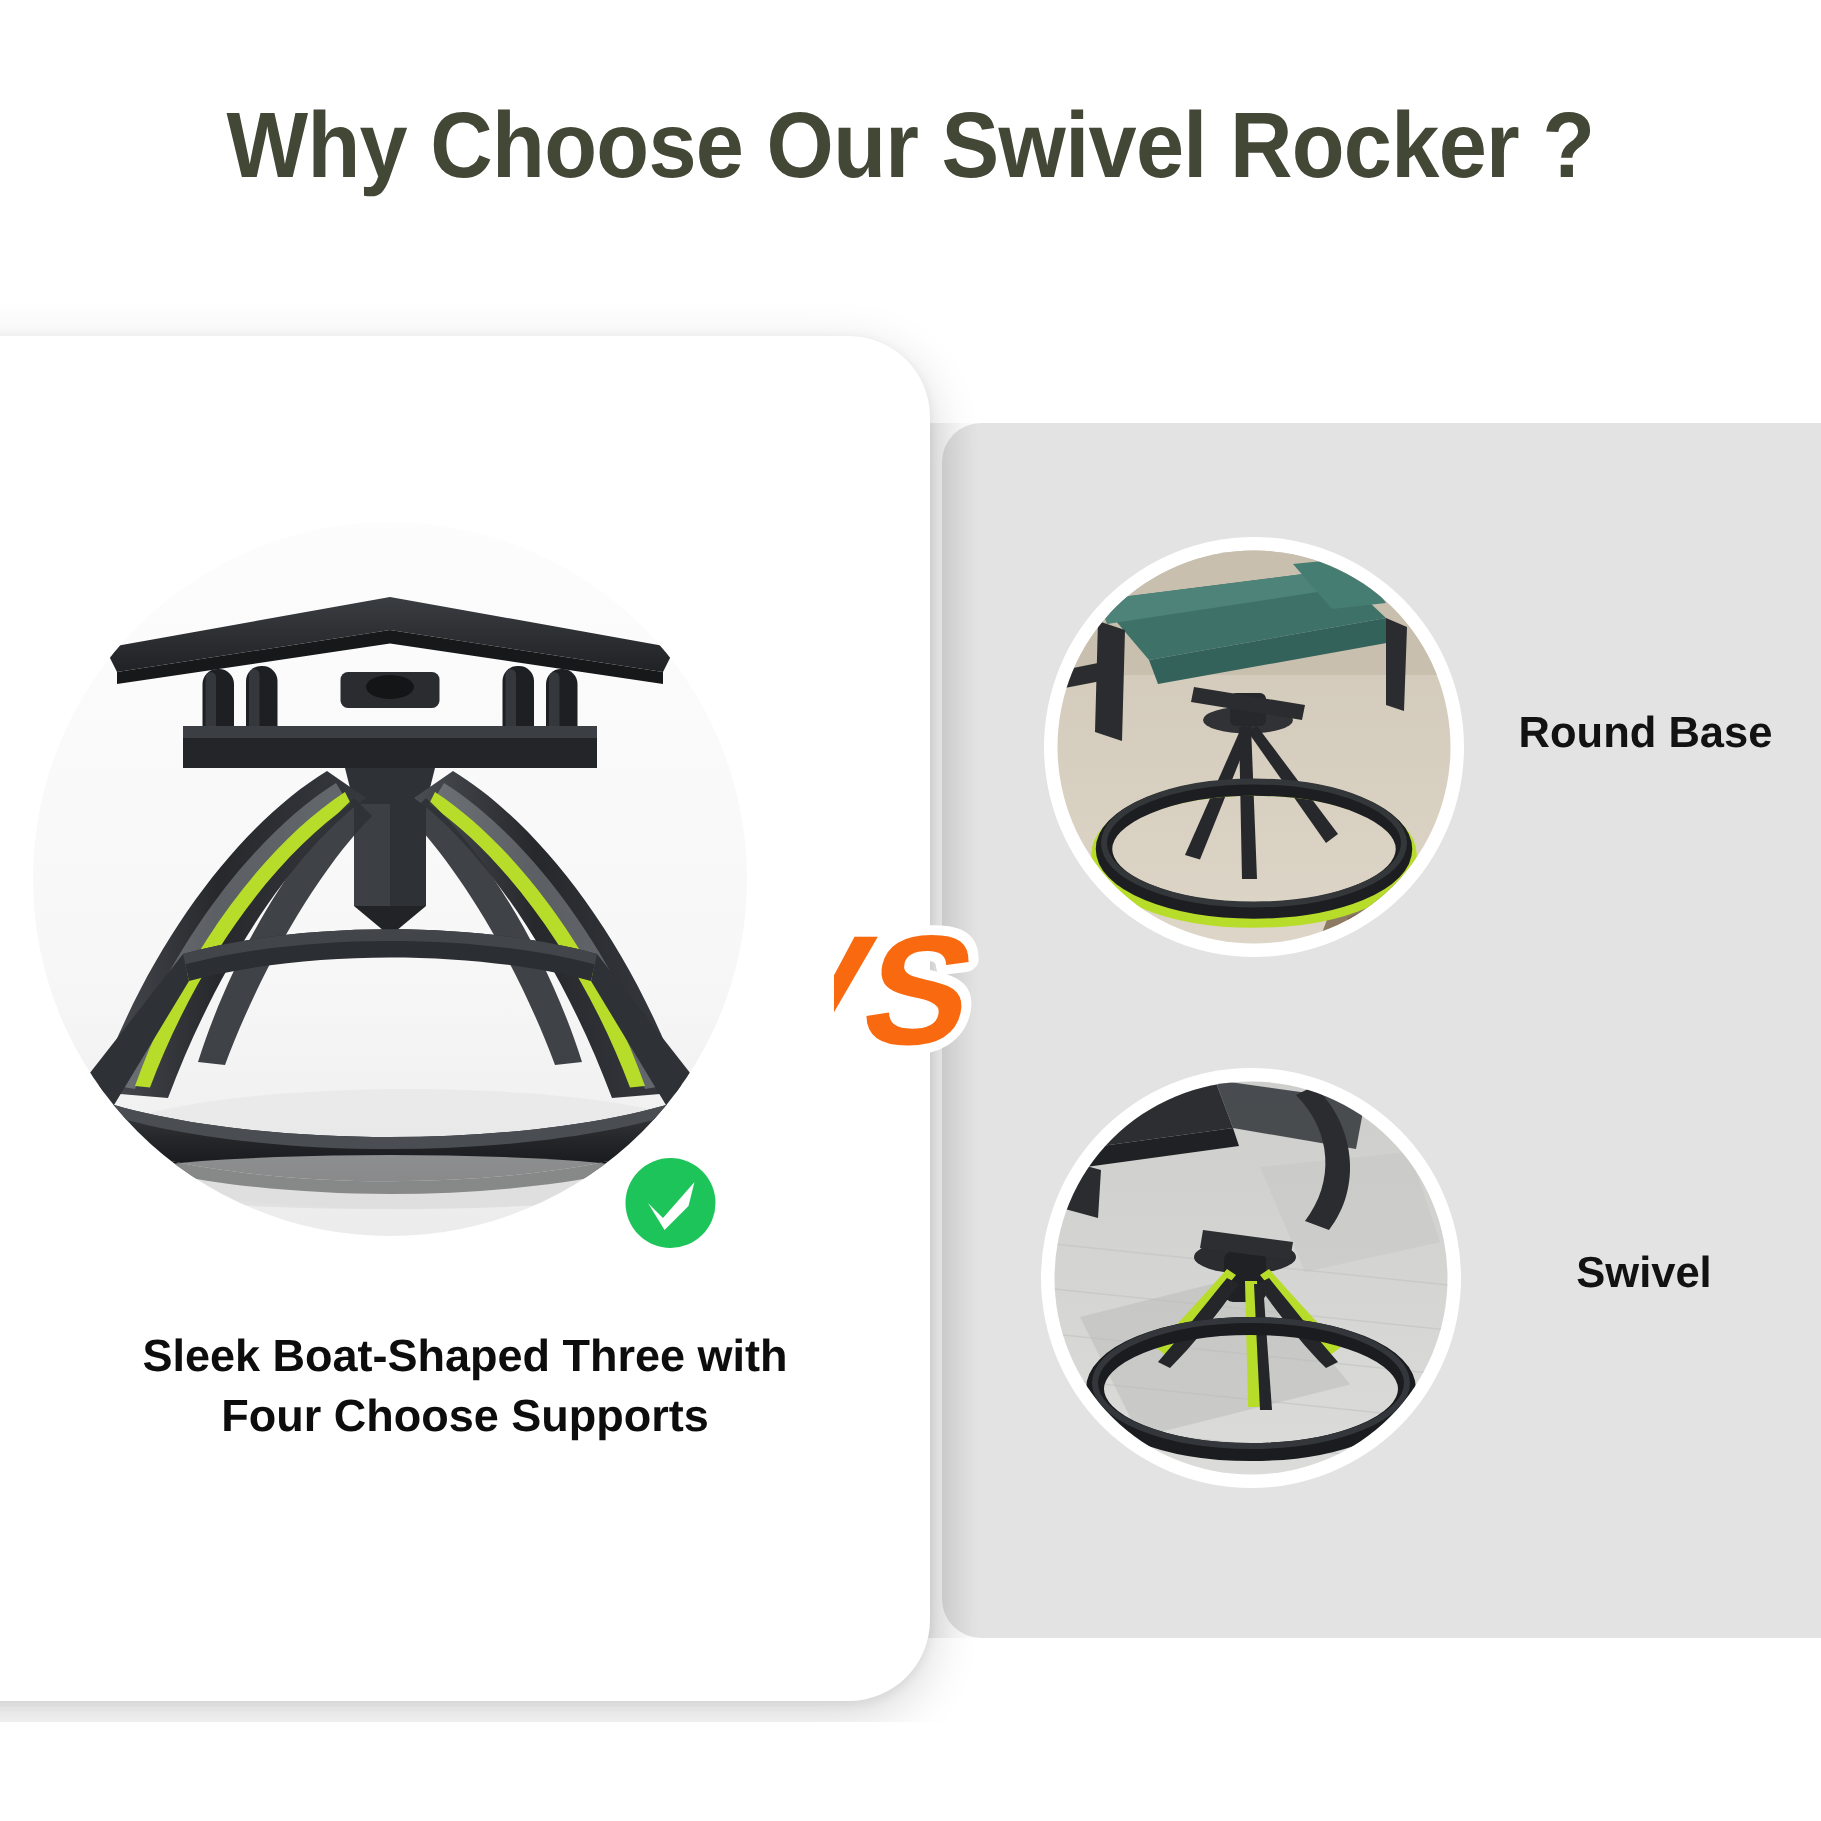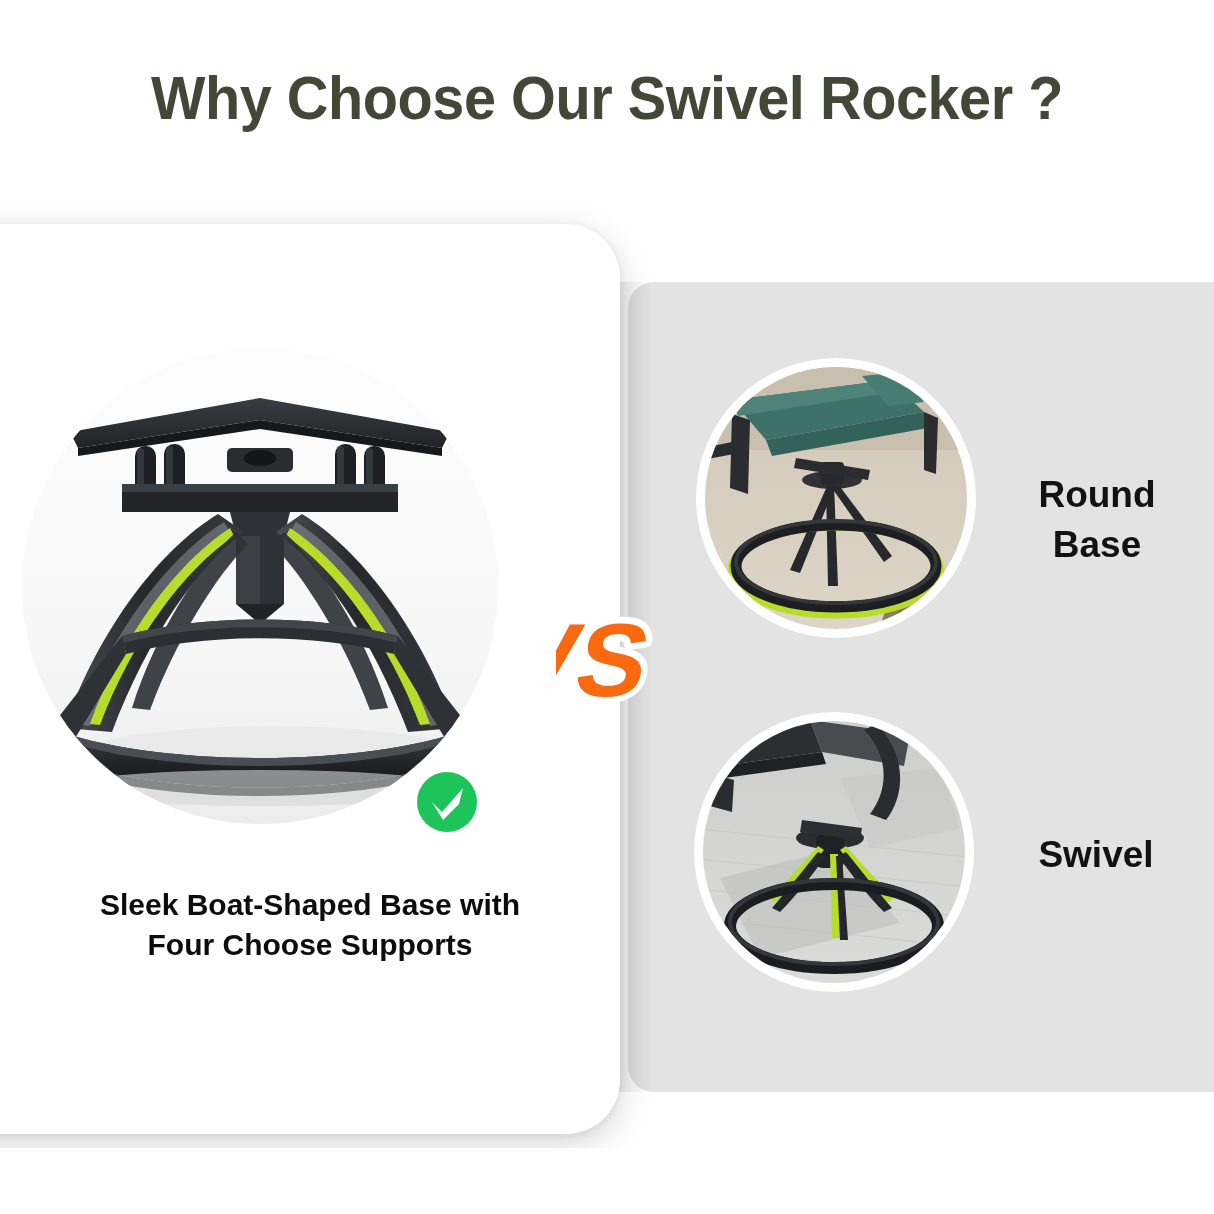--- a/index.html
+++ b/index.html
@@ -110,21 +110,21 @@
     height: 288px;
   }
   .right-photo svg { display: block; width: 100%; height: 100%; }
   #photo-round-base { left: 692px; top: 354px; }
   #photo-three-supports { left: 690px; top: 708px; }
 
   
   .right-label {
     position: absolute;
     text-align: center;
-    font-size: 37px;
+    font-size: 29px;
     font-weight: bold;
     line-height: 1.34;
     color: #121212;
   }
   #label-round-base { left: 992px; top: 470px; width: 210px; }
   #label-three-supports { left: 996px; top: 830px; width: 200px; }
   .right-label .cap-line { display: block; }
 
   
   #vs-badge {
@@ -232,21 +232,21 @@
   </div>
 
   <div id="check-badge">
     <svg viewBox="0 0 72 72" xmlns="http://www.w3.org/2000/svg">
       <circle cx="36" cy="36" r="30" fill="#1DC45A"></circle>
       <path d="M21 36 L31 46 L52 22 L48 38 L32 54 Z" fill="#ffffff"></path>
     </svg>
   </div>
 
   <div id="left-caption">
-    <span class="cap-line">Sleek Boat-Shaped Base with</span>
+    <span class="cap-line">Sleek Boat-Shaped Three with</span>
     <span class="cap-line">Four Choose Supports</span>
   </div>
 
   <div class="right-photo" id="photo-round-base">
     <svg viewBox="0 0 288 288" xmlns="http://www.w3.org/2000/svg">
       <defs>
         <clipPath id="rb-clip">
             <circle cx="144" cy="144" r="131"></circle>
           </clipPath>
         <linearGradient id="rb-floor" x1="0" y1="0" x2="0" y2="1">

